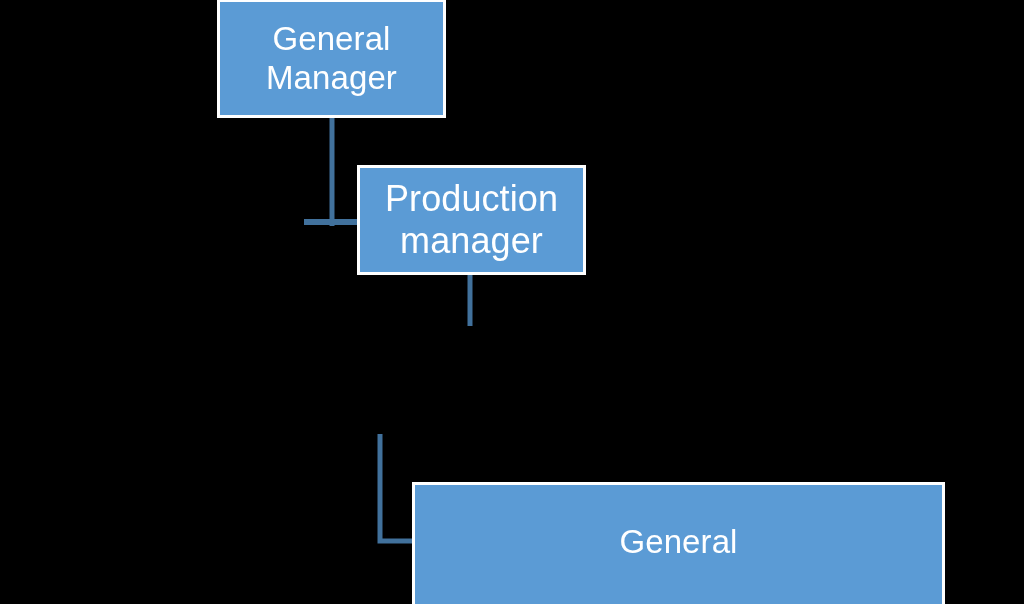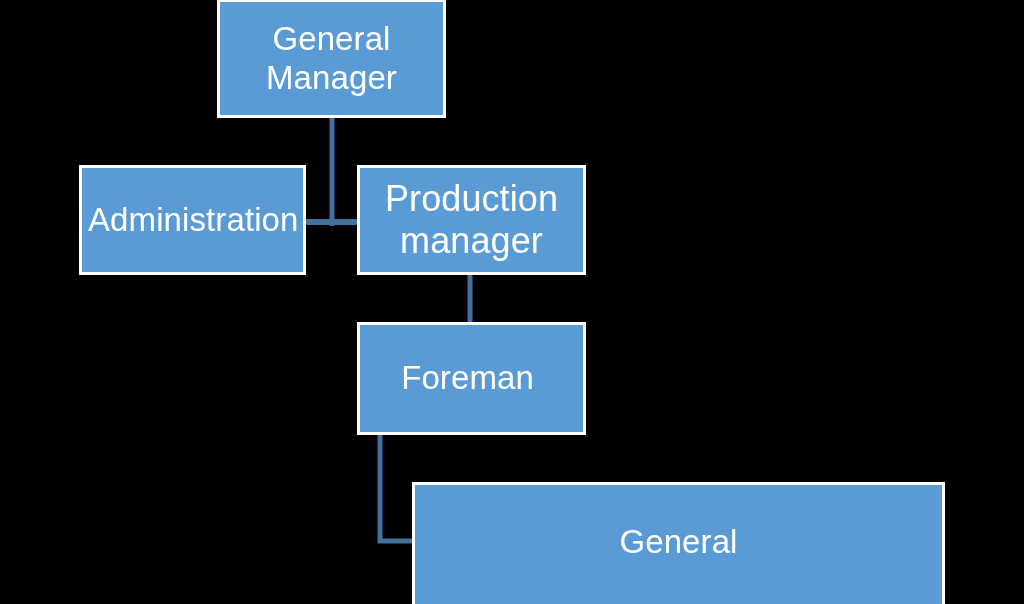--- a/index.html
+++ b/index.html
@@ -91,30 +91,24 @@
     <line x1="470" y1="274" x2="470" y2="326" stroke="#41719C" stroke-width="5"></line>
 
     <polyline points="380,434 380,541 415,541" fill="none" stroke="#41719C" stroke-width="5" stroke-linejoin="miter"></polyline>
   </svg>
 
   <div class="node" id="node-general-manager">
     <span class="label">General
 Manager</span>
   </div>
 
-  <div class="node" id="node-administration">
-    <span class="label">Administration</span>
-  </div>
 
   <div class="node" id="node-production-manager">
     <span class="label">Production
 manager</span>
   </div>
 
-  <div class="node" id="node-foreman">
-    <span class="label">Foreman</span>
-  </div>
 
   <div class="node" id="node-workers">
     <span class="label">General</span>
   </div>
 
 </div>
 
 </body></html>

